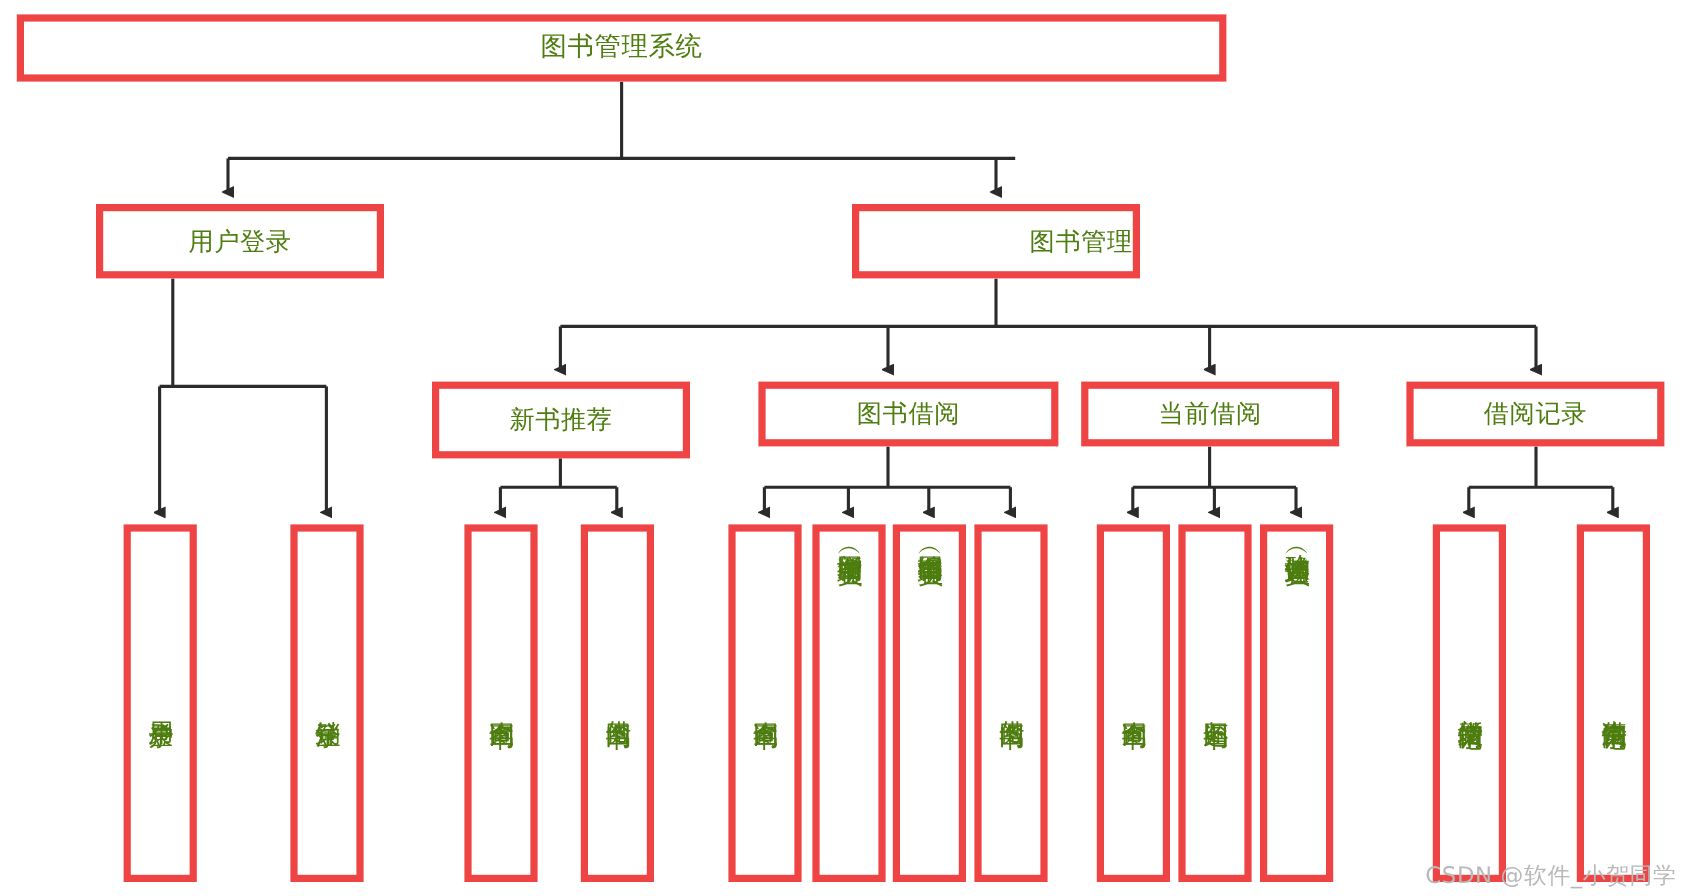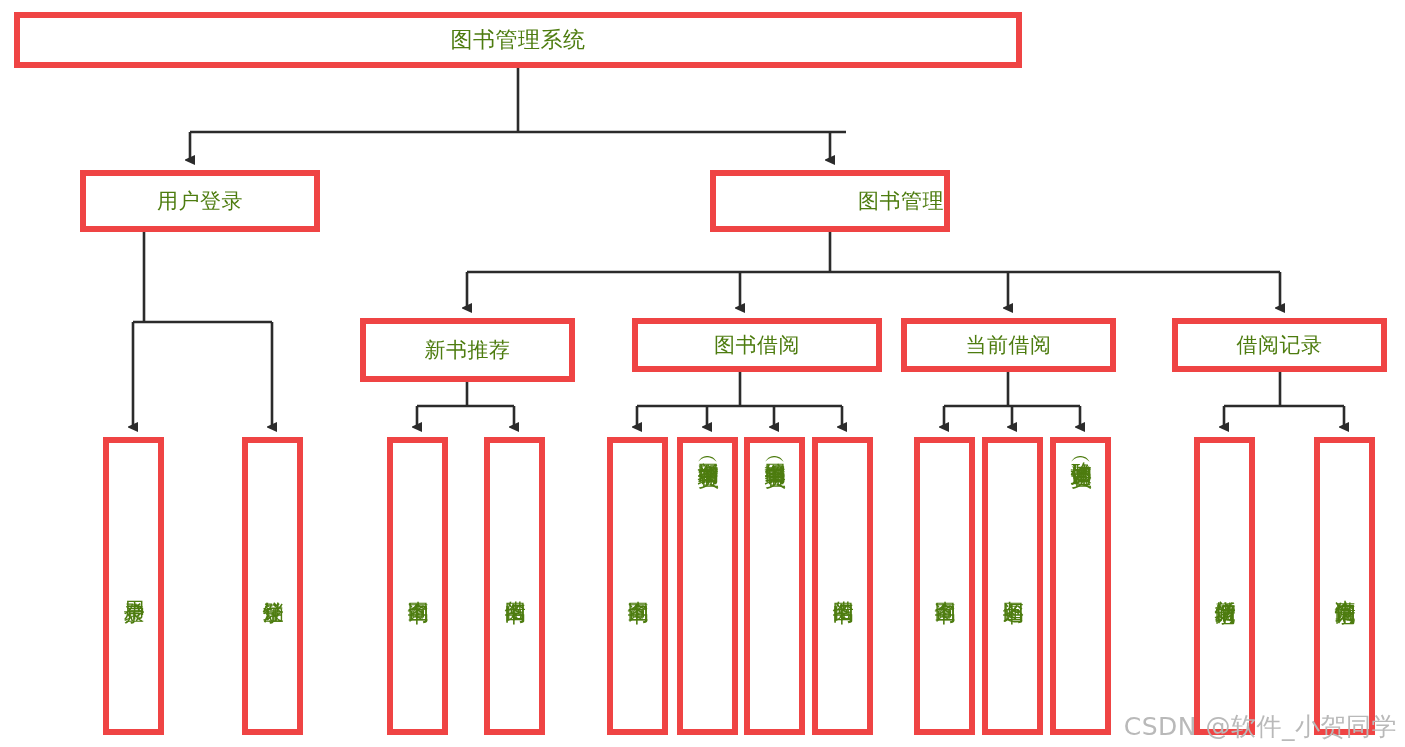--- a/index.html
+++ b/index.html
@@ -66,21 +66,21 @@
   }
   
   .node.v.center {
     align-items: center;
     padding-top: 0;
   }
   .watermark {
     position: absolute;
     right: 8px;
     bottom: 4px;
-    font-size: 25px;
+    font-size: 19px;
     color: #b9b9b9;
     white-space: nowrap;
     letter-spacing: 0.5px;
     margin-top: 46px;
   }
 </style>
 </head>
 <body>
 
 <div id="canvas">

